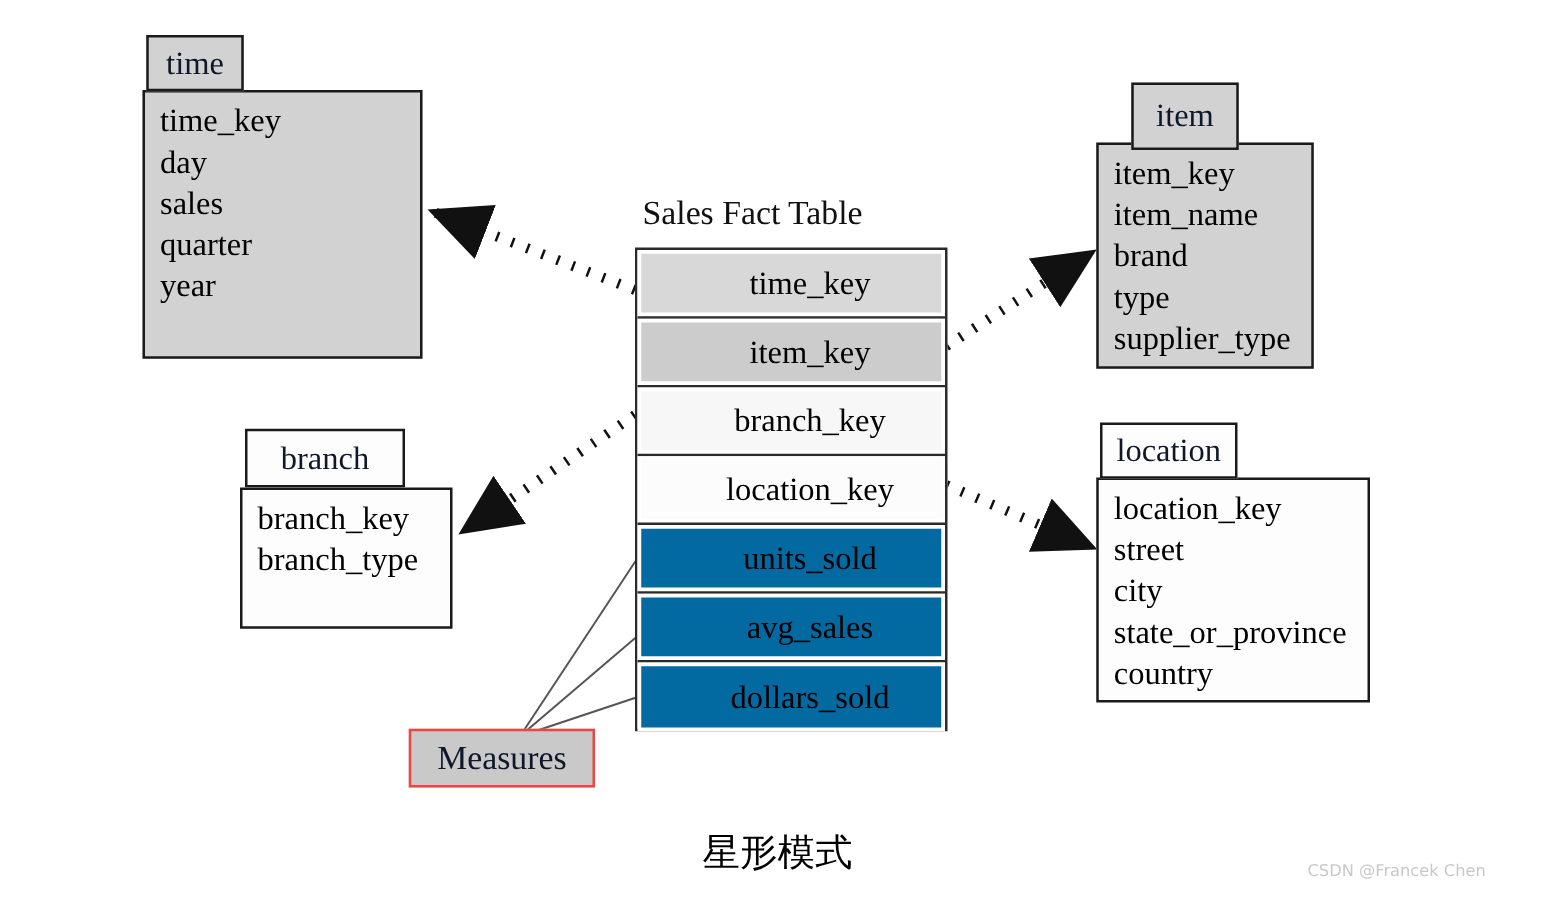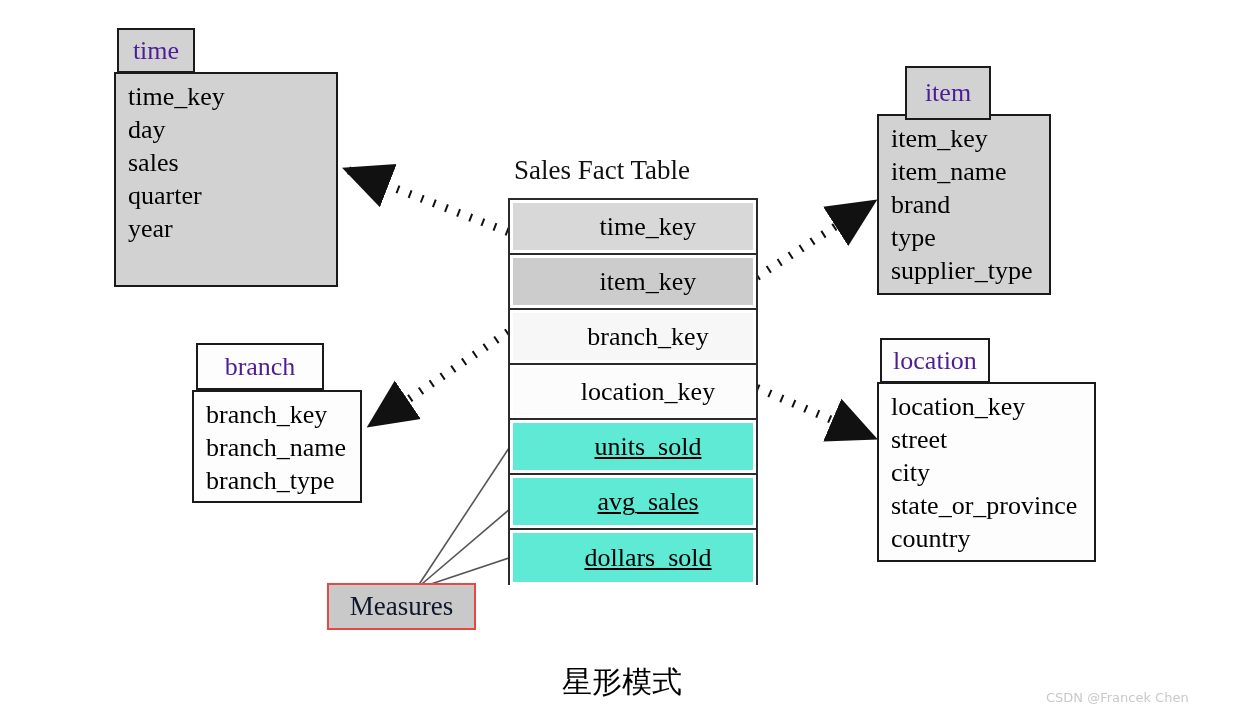--- a/index.html
+++ b/index.html
@@ -18,21 +18,21 @@
 
   
   .dim-tab {
     position: absolute;
     box-sizing: border-box;
     border: 2px solid #1a1a1a;
     display: flex;
     align-items: center;
     justify-content: center;
     font-size: 26px;
-    color: #4c1d95;
+    color: #0f172a;
     z-index: 4;
   }
   .dim-body {
     position: absolute;
     box-sizing: border-box;
     border: 2px solid #1a1a1a;
     padding: 6px 0 6px 12px;
     z-index: 3;
   }
   .dim-body .field {
@@ -70,21 +70,21 @@
   .fact-cell {
     box-sizing: border-box;
     height: 100%;
     display: flex;
     align-items: center;
     justify-content: center;
     font-size: 26px;
     color: #000;
     padding-left: 30px;
   }
-  .cell-dark   { background: #5eead4; text-decoration: underline; }
+  .cell-dark   { background: #0369a1; }
   .cell-medium { background: #cccccc; }
   .cell-light  { background: #d8d8d8; }
   .cell-pale   { background: #f7f7f7; }
   .cell-plain  { background: #fcfcfc; }
 
   
   #measures-box {
     position: absolute;
     box-sizing: border-box;
     border: 2px solid #ef4444;
@@ -166,21 +166,20 @@
     <div class="field">brand</div>
     <div class="field">type</div>
     <div class="field">supplier_type</div>
   </div>
 
   <div class="dim-tab shade-white" style="left:196px; top:343px; width:128px; height:47px;">
     <span>branch</span>
   </div>
   <div class="dim-body shade-white" style="left:192px; top:390px; width:170px; height:113px;">
     <div class="field">branch_key</div>
-    <div class="field">branch_name</div>
     <div class="field">branch_type</div>
   </div>
 
   <div class="dim-tab shade-white" style="left:880px; top:338px; width:110px; height:45px;">
     <span>location</span>
   </div>
   <div class="dim-body shade-white" style="left:877px; top:382px; width:219px; height:180px;">
     <div class="field">location_key</div>
     <div class="field">street</div>
     <div class="field">city</div>

